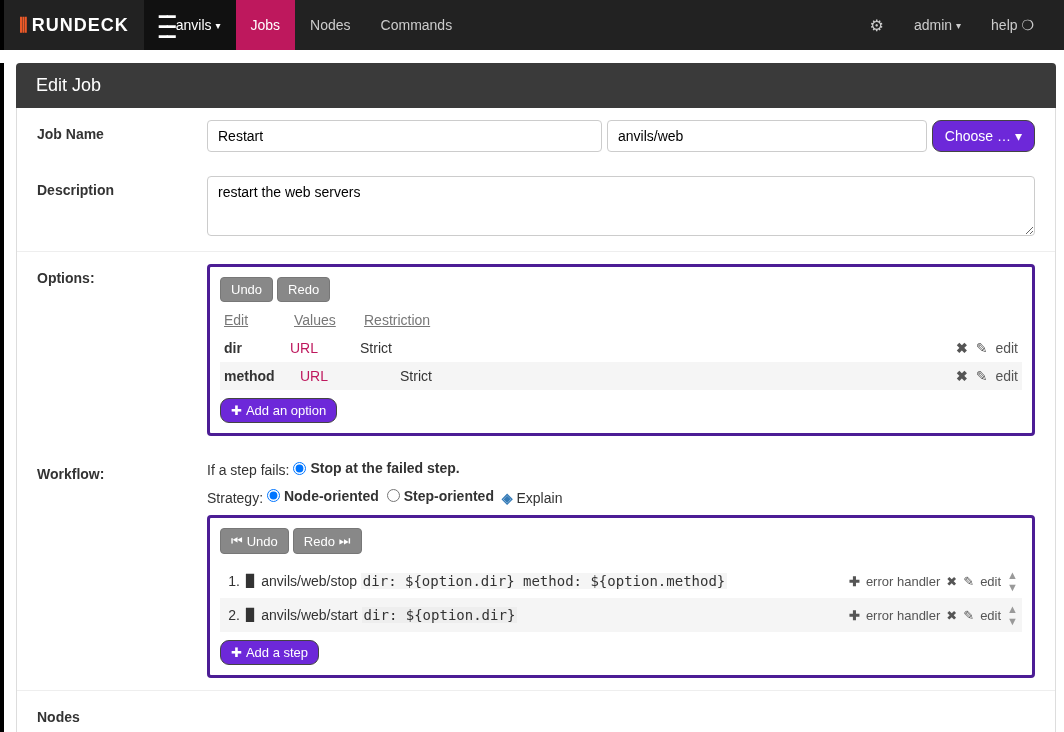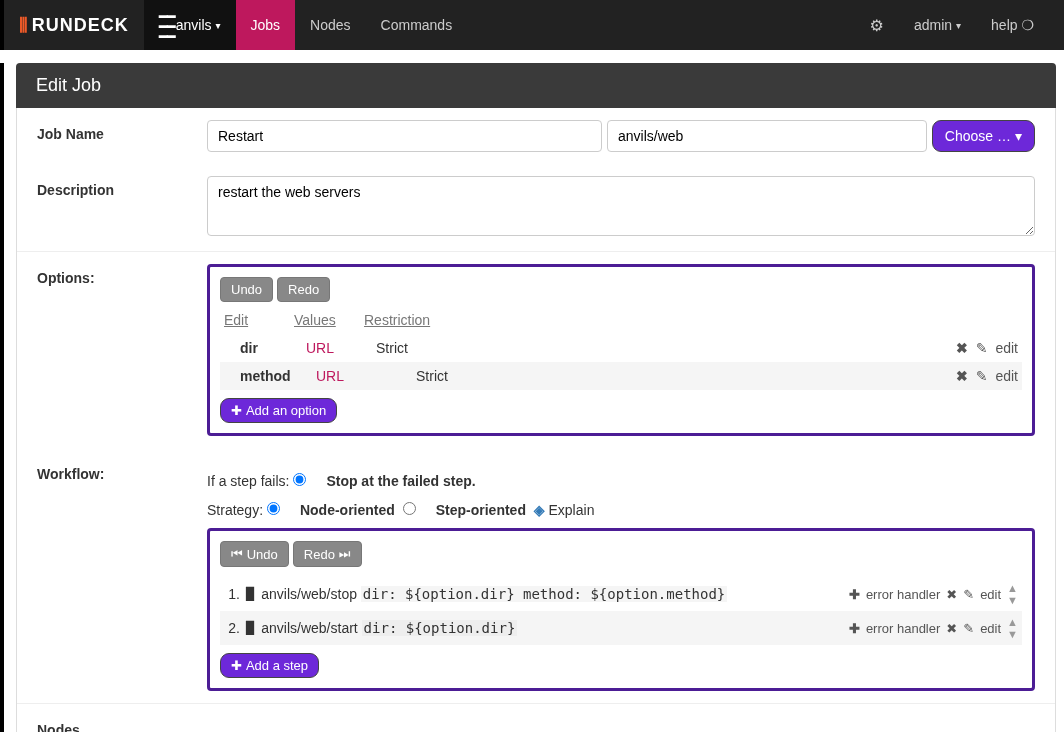--- a/index.html
+++ b/index.html
@@ -29,30 +29,30 @@
 .btn-gray { background: #888; color: #fff; border-color: #777; padding: 4px 10px; font-size: 13px; }
 .btn-small { padding: 4px 10px; font-size: 13px; }
 textarea.text-input { resize: both; height: 60px; font-family: inherit; }
 .options-box, .workflow-box { border: 3px solid #4c1d95; border-radius: 4px; padding: 10px; }
 .btn-row { display: flex; gap: 4px; margin-bottom: 10px; }
 .opt-header { display: flex; gap: 20px; color: #777; text-decoration: underline; margin-bottom: 6px; padding-left: 4px; }
 .opt-header span:nth-child(1) { width: 50px; }
 .opt-header span:nth-child(2) { width: 50px; }
 .opt-row { display: flex; align-items: center; padding: 6px 4px; }
 .opt-row.alt { background: #f5f5f5; }
-.opt-name { width: 66px; font-weight: bold; margin-left: 16px; }
+.opt-name { width: 66px; font-weight: bold; }
 .opt-val { width: 70px; color: #be185d; }
 .opt-val.wide { width: 100px; }
 .opt-restrict { font-weight: normal; flex: 1; }
 .opt-actions { display: flex; gap: 8px; align-items: center; color: #555; }
 .opt-actions .x { font-weight: bold; cursor: pointer; }
 .opt-actions .pencil { cursor: pointer; }
-.radio { display: inline-flex; align-items: flex-start; gap: 20px; margin-right: 4px; }
+.radio { display: inline-flex; align-items: center; gap: 4px; margin-right: 4px; }
 .radio input { margin: 0; }
-.workflow-line { margin-bottom: 10px; margin-top: 13px; }
+.workflow-line { margin-bottom: 10px; }
 .explain-icon { color: #337ab7; font-weight: bold; }
 .step-row { display: flex; align-items: center; padding: 5px 4px; gap: 6px; }
 .step-row.alt { background: #f5f5f5; }
 .step-num { width: 16px; text-align: right; }
 .step-icon { font-size: 12px; }
 .step-body { flex: 1; }
 .code { font-family: Menlo, monospace; background: #f5f5f5; padding: 0 2px; }
 .step-row.alt .code { background: #eee; }
 .step-actions { display: flex; align-items: center; gap: 6px; color: #555; font-size: 13px; }
 .step-actions .plus { font-weight: bold; }

